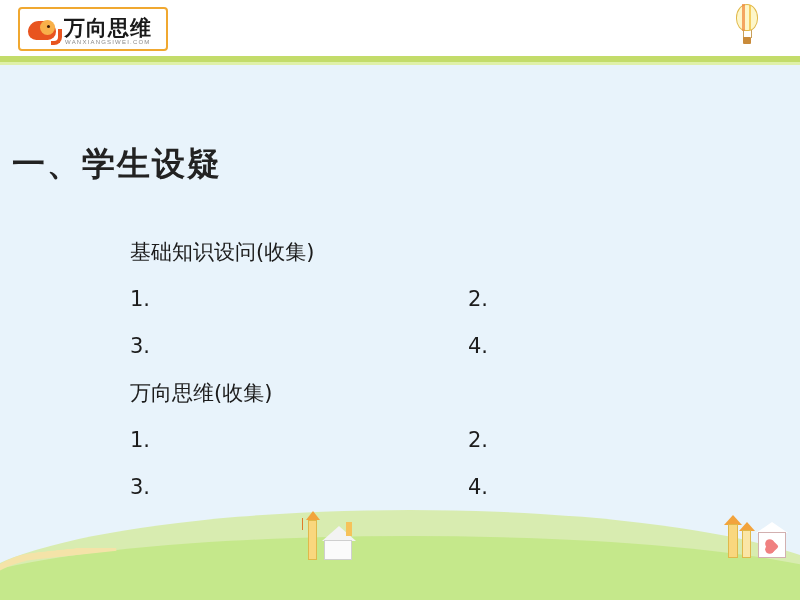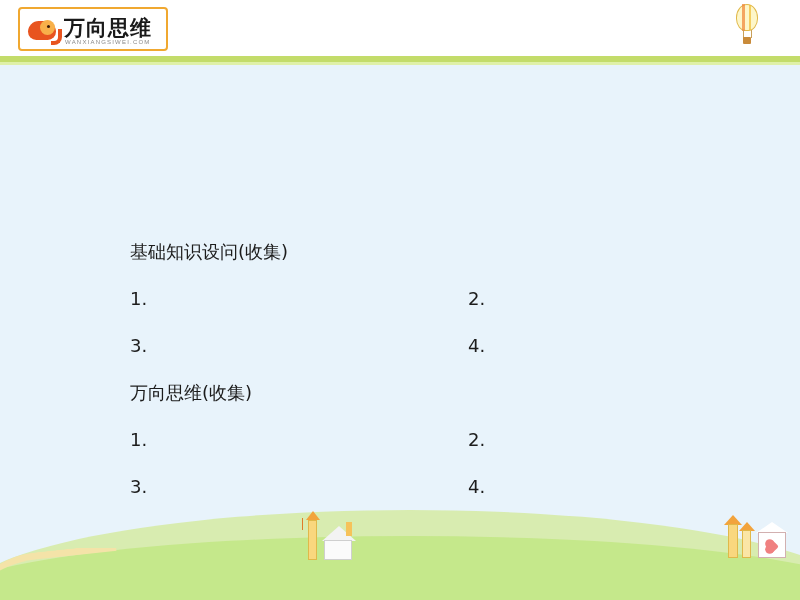--- a/index.html
+++ b/index.html
@@ -162,21 +162,21 @@
     font-family: "DejaVu Sans", sans-serif;
   }
 
   
   .body-block {
     position: absolute;
     left: 130px; top: 238px;
     width: 560px;
   }
   .body-line {
-    font-size: 18px;
+    font-size: 21px;
     color: #1c1c1c;
     font-family: "DejaVu Sans", sans-serif;
     height: 47px;
     line-height: 28px;
     position: relative;
   }
   .body-line .left-col {
     position: absolute;
     left: 0;
     top: 0;
@@ -362,20 +362,21 @@
 
   <div class="balloon">
     <div class="envelope"></div>
     <div class="stripe"></div>
     <div class="stripe2"></div>
     <div class="rope-l"></div>
     <div class="rope-r"></div>
     <div class="basket"></div>
   </div>
 
+  <div class="title">一、学生设疑</div>
 
   <div class="body-block">
 
     <div class="body-line">
       <span class="left-col">基础知识设问(收集)</span>
     </div>
 
     <div class="body-line">
       <span class="left-col">1.</span>
       <span class="right-col">2.</span>

